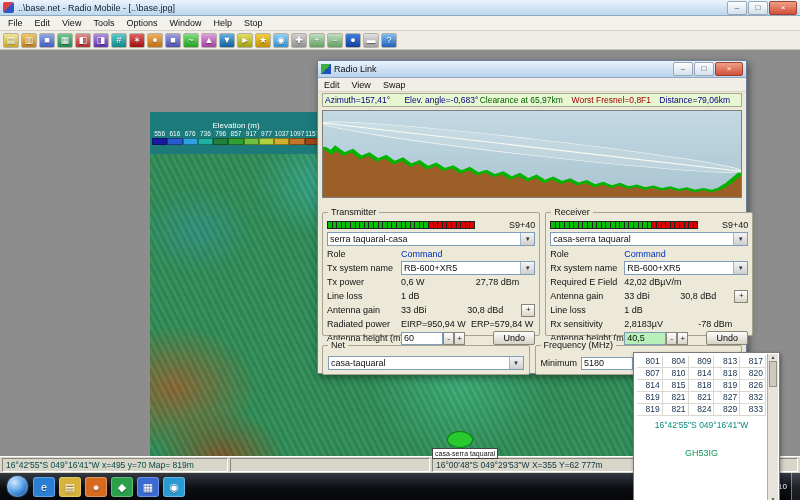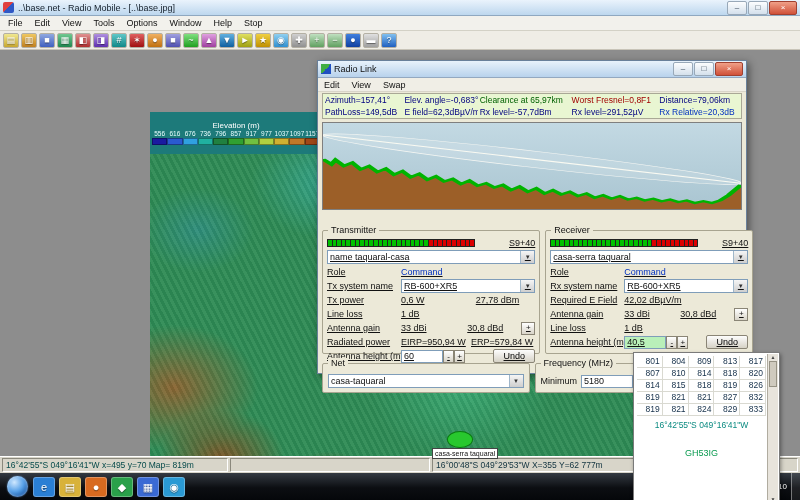--- a/index.html
+++ b/index.html
@@ -57,21 +57,21 @@
     background:linear-gradient(135deg,#3fae42 0 50%,#2050c0 50% 100%);}
   .dlg-menubar{height:13px;display:flex;align-items:center;background:#f0eee6;border-bottom:1px solid #d8d4c8;}
   .dlg-info{margin:1px 4px 0;border:1px solid #a9a896;}
   .irow{display:flex;background:#e9f6d2;height:12px;line-height:12px;}
   .icell{white-space:nowrap;overflow:hidden;font-size:8.5px;padding-left:2px;box-sizing:border-box;}
   .icell:nth-child(1){width:19%;} .icell:nth-child(2){width:18%;}
   .icell:nth-child(3){width:22%;} .icell:nth-child(4){width:21%;} .icell:nth-child(5){width:20%;}
   .dlg-chart{margin:3px 4px;height:86px;border:1px solid #7f7f7f;
     background:linear-gradient(#c3d9e3,#a9c5d1);position:relative;}
   .dlg-chart svg{position:absolute;inset:0;width:100%;height:100%;}
-  .dlg-groups{display:flex;gap:5px;padding:0 4px;margin-top:20px;text-decoration:underline;}
+  .dlg-groups{display:flex;gap:5px;padding:0 4px;margin-top:14px;}
   .grp{position:relative;border:1px solid #a8a490;border-radius:2px;background:#ece9d8;}
   .dlg-groups .grp{flex:1;height:124px;padding:7px 4px 2px;box-sizing:border-box;}
   .gtitle{position:absolute;top:-6px;left:5px;background:#ece9d8;padding:0 3px;font-size:9px;}
   .smrow{display:flex;align-items:center;height:10px;}
   .smeter{display:flex;gap:1px;width:148px;height:8px;background:#222;padding:1px;box-sizing:border-box;}
   .smeter i{flex:1;}
   .smlab{margin-left:auto;font-size:9px;}
   .combo{height:14px;box-sizing:border-box;border:1px solid #7f9db9;background:#fff;display:flex;
     align-items:center;padding-left:2px;margin-top:2px;}
   .combo .cval{white-space:nowrap;overflow:hidden;}
@@ -253,27 +253,20 @@
       <span class="menu-item">Swap</span>
     </div>
   <div class="dlg-info">
     <div class="irow">
         <span class="icell" style="color: rgb(0, 0, 128);">Azimuth=157,41°</span>
         <span class="icell" style="color: rgb(0, 0, 128);">Elev. angle=-0,683°</span>
         <span class="icell" style="color: rgb(0, 96, 0);">Clearance at 65,97km</span>
         <span class="icell" style="color: rgb(160, 0, 0);">Worst Fresnel=0,8F1</span>
         <span class="icell" style="color: rgb(0, 0, 128);">Distance=79,06km</span>
       </div>
-    <div class="irow">
-        <span class="icell" style="color: rgb(0, 0, 128);">PathLoss=149,5dB</span>
-        <span class="icell" style="color: rgb(0, 0, 128);">E field=62,3dBµV/m</span>
-        <span class="icell" style="color: rgb(0, 0, 128);">Rx level=-57,7dBm</span>
-        <span class="icell" style="color: rgb(0, 0, 128);">Rx level=291,52µV</span>
-        <span class="icell" style="color: rgb(0, 48, 192);">Rx Relative=20,3dB</span>
-      </div>
   </div>
   <div class="dlg-chart">
     <svg viewBox="0 0 100 60" preserveAspectRatio="none">
         <polygon points="0,60 0,25.2 2,28.8 3,25.8 5,30.0 7,27.6 9,32.4 11,30.0 13,34.2 15,31.8 17,36.0 19,33.6 21,37.8 23,35.4 25,39.6 27,37.2 29,40.8 31,39.0 33,42.6 35,40.2 37,43.8 39,42.0 41,45.0 43,43.2 45,46.8 47,44.4 49,48.0 51,45.6 53,49.2 55,46.8 57,49.8 59,48.0 61,51.0 63,49.2 65,52.2 67,50.4 69,52.8 71,51.0 73,53.4 75,52.2 77,54.0 79,52.8 81,54.6 83,53.4 85,55.2 87,54.0 89,55.8 91,54.6 93,55.8 95,54.0 97,50.4 100,43.2 100,60" fill="#9c5f28"></polygon>
         <ellipse cx="50" cy="25.2" rx="52.74694303938381" ry="5.5" transform="rotate(18.57 50 25.2)" fill="rgba(255,255,255,0.15)" stroke="rgba(250,250,245,0.9)" stroke-width="0.4"></ellipse>
         <line x1="0" y1="8.4" x2="100" y2="42" stroke="#fafaf2" stroke-width="0.7"></line>
         <polyline points="0,25.2 2,28.8 3,25.8 5,30.0 7,27.6 9,32.4 11,30.0 13,34.2 15,31.8 17,36.0 19,33.6 21,37.8 23,35.4 25,39.6 27,37.2 29,40.8 31,39.0 33,42.6 35,40.2 37,43.8 39,42.0 41,45.0 43,43.2 45,46.8 47,44.4 49,48.0 51,45.6 53,49.2 55,46.8 57,49.8 59,48.0 61,51.0 63,49.2 65,52.2 67,50.4 69,52.8 71,51.0 73,53.4 75,52.2 77,54.0 79,52.8 81,54.6 83,53.4 85,55.2 87,54.0 89,55.8 91,54.6 93,55.8 95,54.0 97,50.4 100,43.2" fill="none" stroke="#00b400" stroke-width="1.4"></polyline>
       </svg>
   </div>
 
@@ -312,21 +305,21 @@
             <i style="background: rgb(220, 0, 0);"></i>
             <i style="background: rgb(220, 0, 0);"></i>
             <i style="background: rgb(220, 0, 0);"></i>
             <i style="background: rgb(220, 0, 0);"></i>
             <i style="background: rgb(220, 0, 0);"></i>
             <i style="background: rgb(220, 0, 0);"></i>
           </span>
         <span class="smlab">S9+40</span>
       </div>
       <div class="combo">
-        <span class="cval">name taquaral-casa</span>
+        <span class="cval">serra taquaral-casa</span>
         <span class="dd">▼</span>
       </div>
       <div class="frow">
         <span class="flbl">Role</span>
         <span class="fval blue">Command</span>
       </div>
       <div class="frow">
         <span class="flbl">Tx system name</span>
         <span class="combo">
           <span class="cval">RB-600+XR5</span>
@@ -422,20 +415,25 @@
       </div>
       <div class="frow">
         <span class="flbl">Antenna gain</span>
         <span class="fval">33 dBi</span>
         <span class="fval2">30,8 dBd</span>
         <span class="pbtn">+</span>
       </div>
       <div class="frow">
         <span class="flbl">Line loss</span>
         <span class="fval">1 dB</span>
+      </div>
+      <div class="frow">
+        <span class="flbl">Rx sensitivity</span>
+        <span class="fval">2,8183µV</span>
+        <span class="fval2">-78 dBm</span>
       </div>
       <div class="frow">
         <span class="flbl">Antenna height (m)</span>
         <span class="hinput hl">40,5</span>
         <span class="sbtn">-</span>
         <span class="sbtn">+</span>
         <button class="ubtn">Undo</button>
       </div>
     </div>
   </div>

